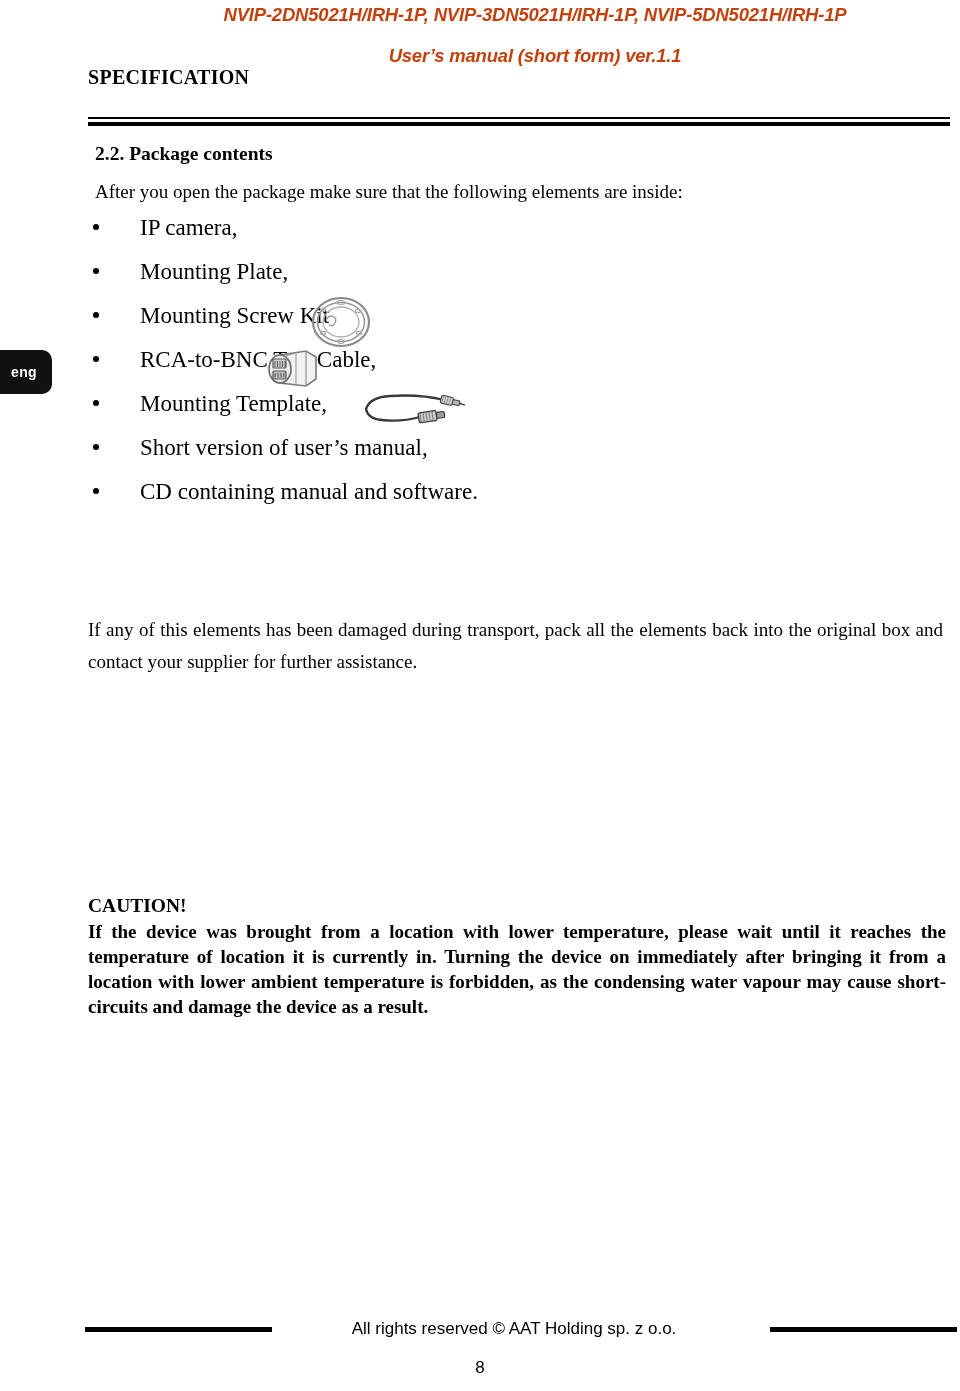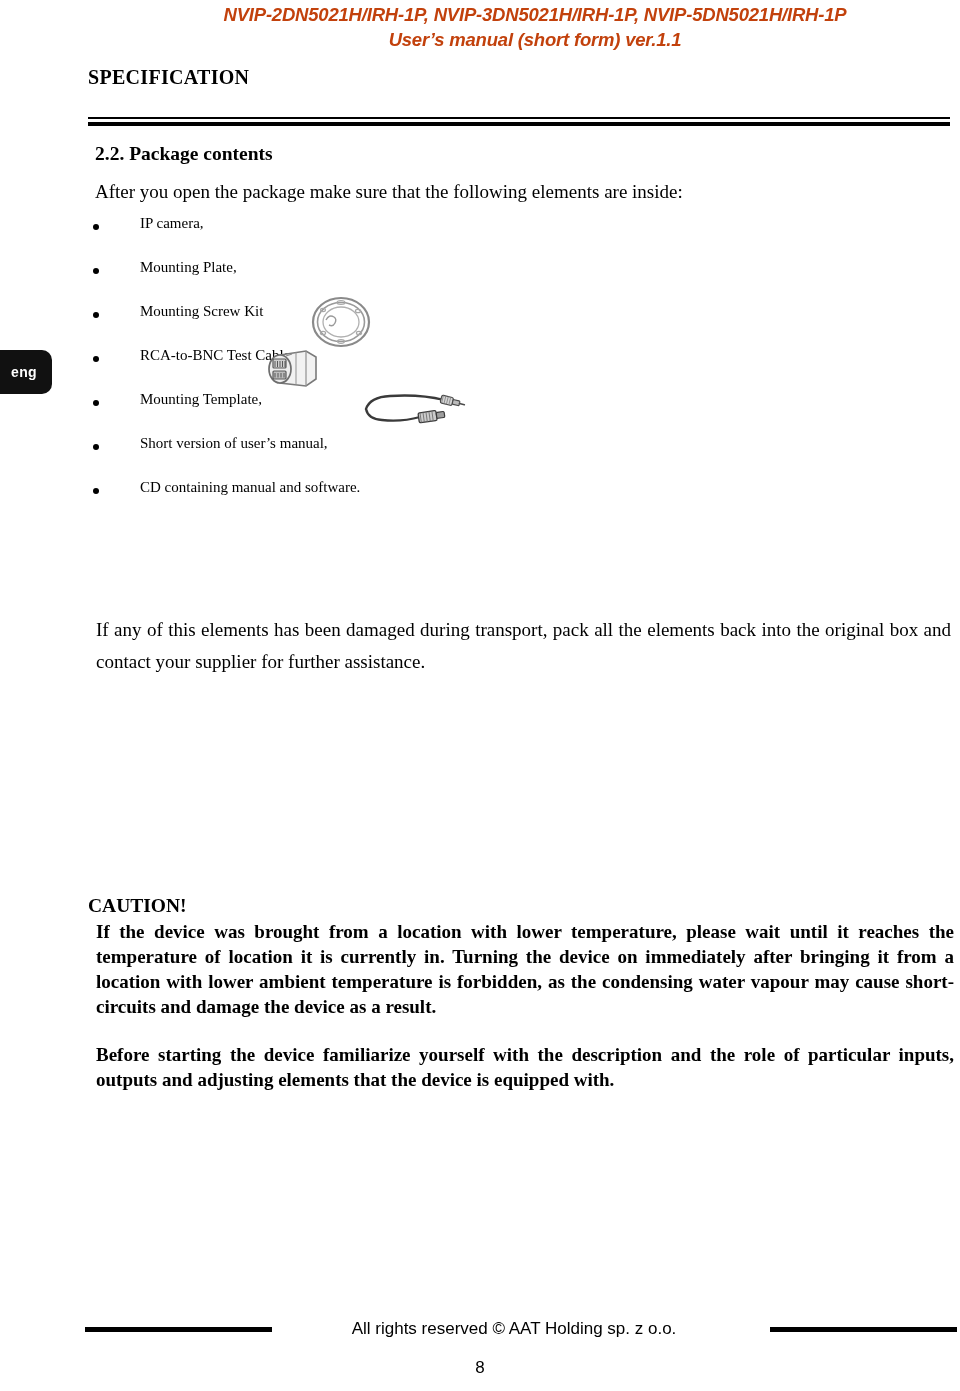--- a/index.html
+++ b/index.html
@@ -31,20 +31,21 @@
     font-family: "Liberation Sans", sans-serif;
     font-style: italic;
     font-weight: bold;
     font-size: 18.5px;
     line-height: 25px;
     letter-spacing: -0.2px;
     color: #c2410c;
   }
   .doc-header .line2 {
     font-size: 18.5px;
+    margin-top: 16px;
   }
 
   
   .section-title {
     position: absolute;
     left: 88px;
     top: 66px;
     font-family: "Liberation Serif", serif;
     font-weight: bold;
     font-size: 20px;
@@ -96,21 +97,21 @@
   
   .bullet-list {
     position: absolute;
     left: 88px;
     top: 215px;
     width: 600px;
   }
   .bullet-row {
     position: relative;
     height: 44px;
-    font-size: 15px;
+    font-size: 23px;
   }
   .bullet-dot {
     position: absolute;
     left: 5px;
     top: 9px;
     width: 6px;
     height: 6px;
     border-radius: 50%;
     background: #000;
   }
@@ -149,21 +150,20 @@
   .art-plate   { left: 310px; top: 296px; }
   .art-coupler { left: 266px; top: 345px; }
   .art-cable   { left: 356px; top: 391px; }
 
   
   .para {
     position: absolute;
     font-size: 19px;
     line-height: 32px;
     text-align: justify;
-    margin-left: 8px;
   }
   .para-damaged {
     left: 88px;
     top: 614px;
     width: 855px;
   }
   .para-caution-title {
     position: absolute;
     left: 88px;
     top: 895px;
@@ -318,20 +318,19 @@
 
   <div class="eng-tab">
     <span>eng</span>
   </div>
 
   <div class="para para-damaged">If any of this elements has been damaged during transport, pack all the elements back into the original box and contact your supplier for further assistance.</div>
 
   <div class="para-caution-title">CAUTION!</div>
   <div class="para para-caution">If the device was brought from a location with lower temperature, please wait until it reaches the temperature of location it is currently in. Turning the device on immediately after bringing it from a location with lower ambient temperature is forbidden, as the condensing water vapour may cause short-circuits and damage the device as a result.</div>
 
-  <div class="para para-before">Before starting the device familiarize yourself with the description and the role of particular inputs, outputs and adjusting elements that the device is equipped with.</div>
 
   <div class="footer-rule footer-rule-left"></div>
   <div class="footer-rule footer-rule-right"></div>
   <div class="footer-text">All rights reserved © AAT Holding sp. z o.o.</div>
   <div class="page-number">8</div>
 
 </div>
 
 </body></html>

